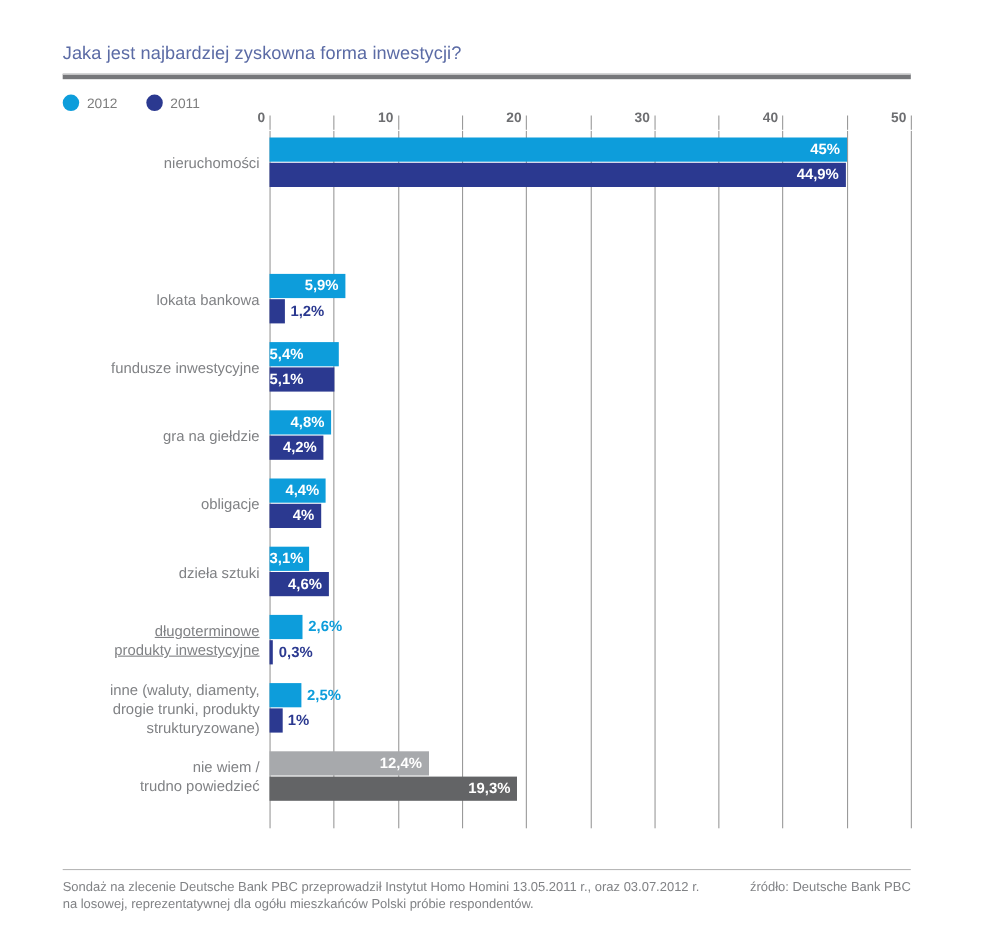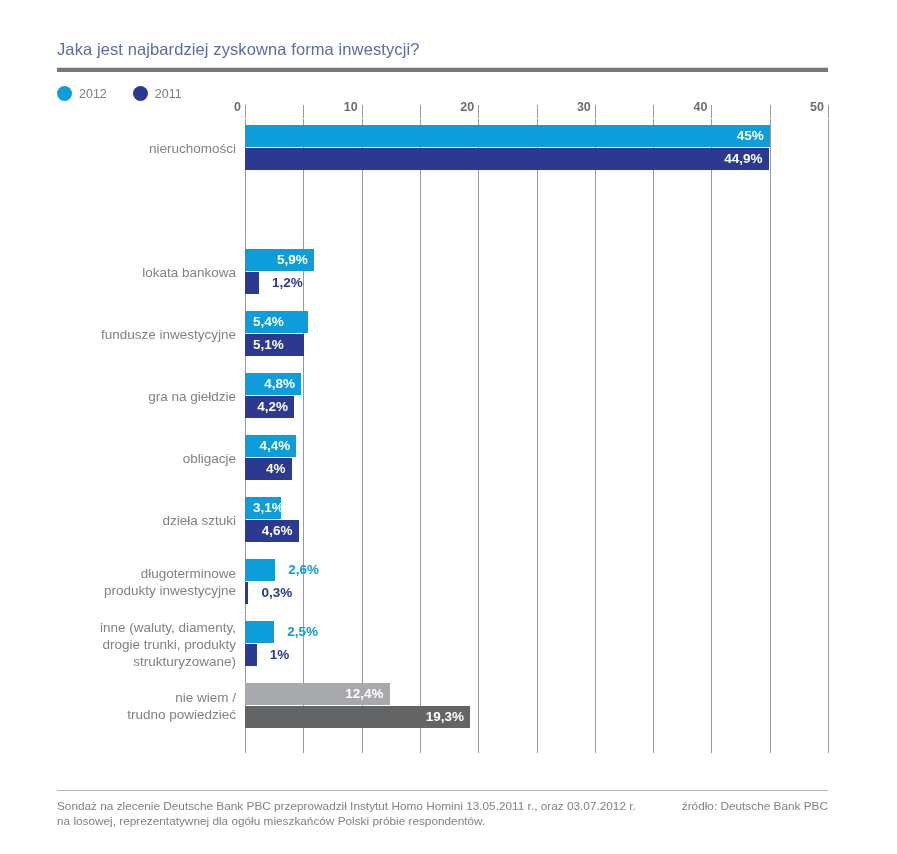--- a/index.html
+++ b/index.html
@@ -55,21 +55,21 @@
   .cat-label {
     position: absolute; right: 897px; 
     text-align: right; font-size: 13.5px; color: #808285;
     line-height: 17px; white-space: pre-line;
   }
   .bar {
     position: absolute; height: 22px; left: 0;
   }
   .bar-value {
     position: absolute; font-size: 13.5px; font-weight: bold;
-    line-height: 22px; white-space: nowrap; padding-left: 8px;
+    line-height: 22px; white-space: nowrap;
   }
   .bar-value.inside { color: #ffffff; right: 6px; }
   .bar-value.outside { left: 5px; }
 
   
   .footer-rule {
     position: absolute; left: 57px; top: 790px; width: 771px;
     height: 1px; background: #b7b7b7;
   }
   .footer-note {
@@ -166,21 +166,21 @@
         <div class="bar-value inside" style="top: 23px; left: 0px; width: 46.64px; text-align: right; padding-right: 6px; right: auto; overflow: visible; color: rgb(255, 255, 255);">4%</div>
       </div>
       <div class="row" style="top: 378px; height: 46px;">
         <div class="cat-label" style="right: 592px; width: 200px; top: 14.5px;">dzieła sztuki</div>
         <div class="bar" style="top: 0px; width: 36.146px; background: rgb(13, 157, 219);"></div>
         <div class="bar-value inside" style="top: 0px; left: 0px; width: 36.146px; text-align: right; padding-right: 6px; right: auto; overflow: visible; color: rgb(255, 255, 255);">3,1%</div>
         <div class="bar" style="top: 23px; width: 53.636px; background: rgb(43, 57, 144);"></div>
         <div class="bar-value inside" style="top: 23px; left: 0px; width: 53.636px; text-align: right; padding-right: 6px; right: auto; overflow: visible; color: rgb(255, 255, 255);">4,6%</div>
       </div>
       <div class="row" style="top: 440px; height: 46px;">
-        <div class="cat-label" style="right: 592px; width: 200px; top: 6px;">długoterminowe
+        <div class="cat-label" style="right: 592px; width: 200px; top: 6px; text-decoration: underline;">długoterminowe
 produkty inwestycyjne</div>
         <div class="bar" style="top: 0px; width: 30.316px; background: rgb(13, 157, 219);"></div>
         <div class="bar-value outside" style="top: 0px; left: 35.316px; color: rgb(13, 157, 219);">2,6%</div>
         <div class="bar" style="top: 23px; width: 3.498px; background: rgb(43, 57, 144);"></div>
         <div class="bar-value outside" style="top: 23px; left: 8.498px; color: rgb(43, 57, 144);">0,3%</div>
       </div>
       <div class="row" style="top: 502px; height: 46px;">
         <div class="cat-label" style="right: 592px; width: 200px; top: -2.5px;">inne (waluty, diamenty,
 drogie trunki, produkty
 strukturyzowane)</div>

